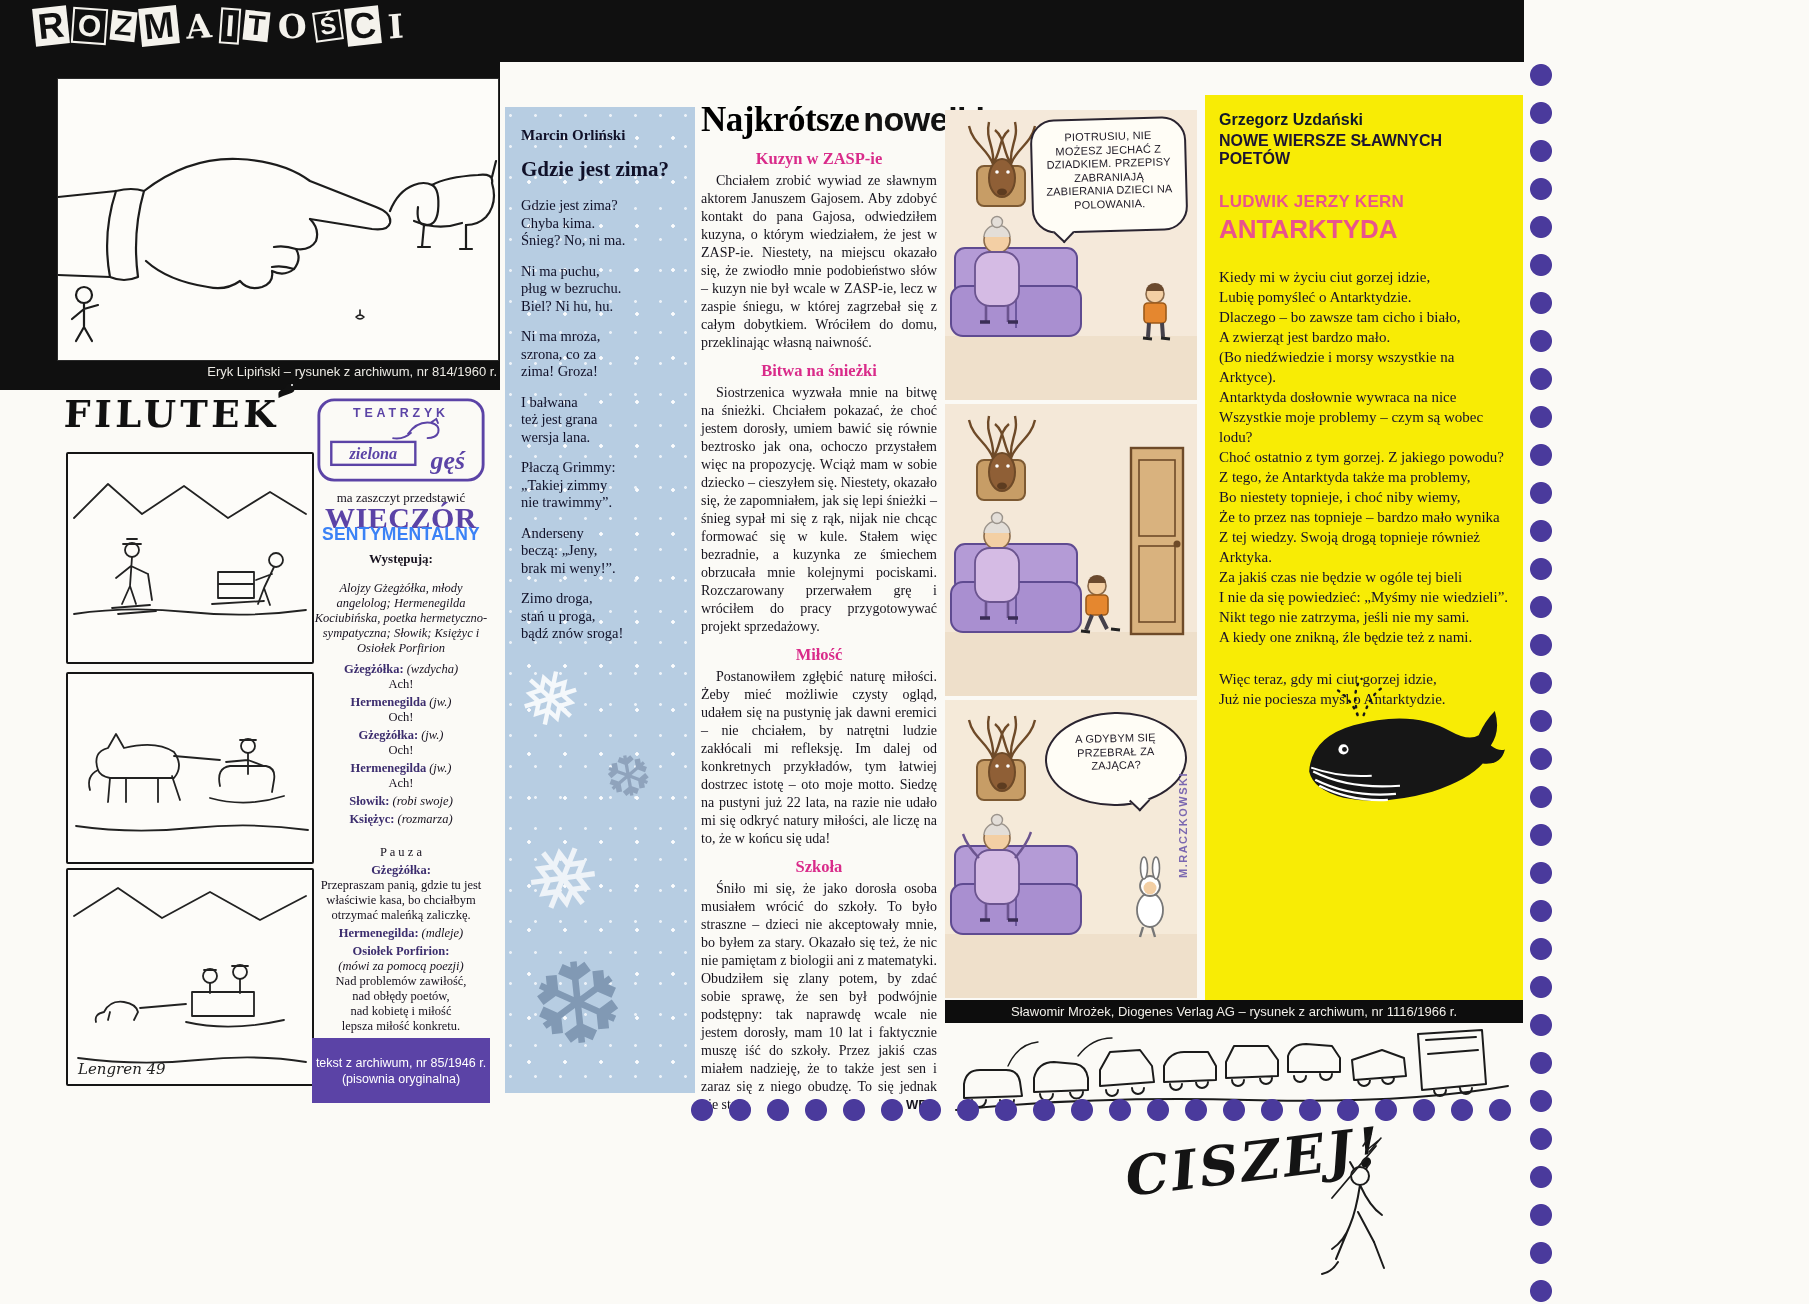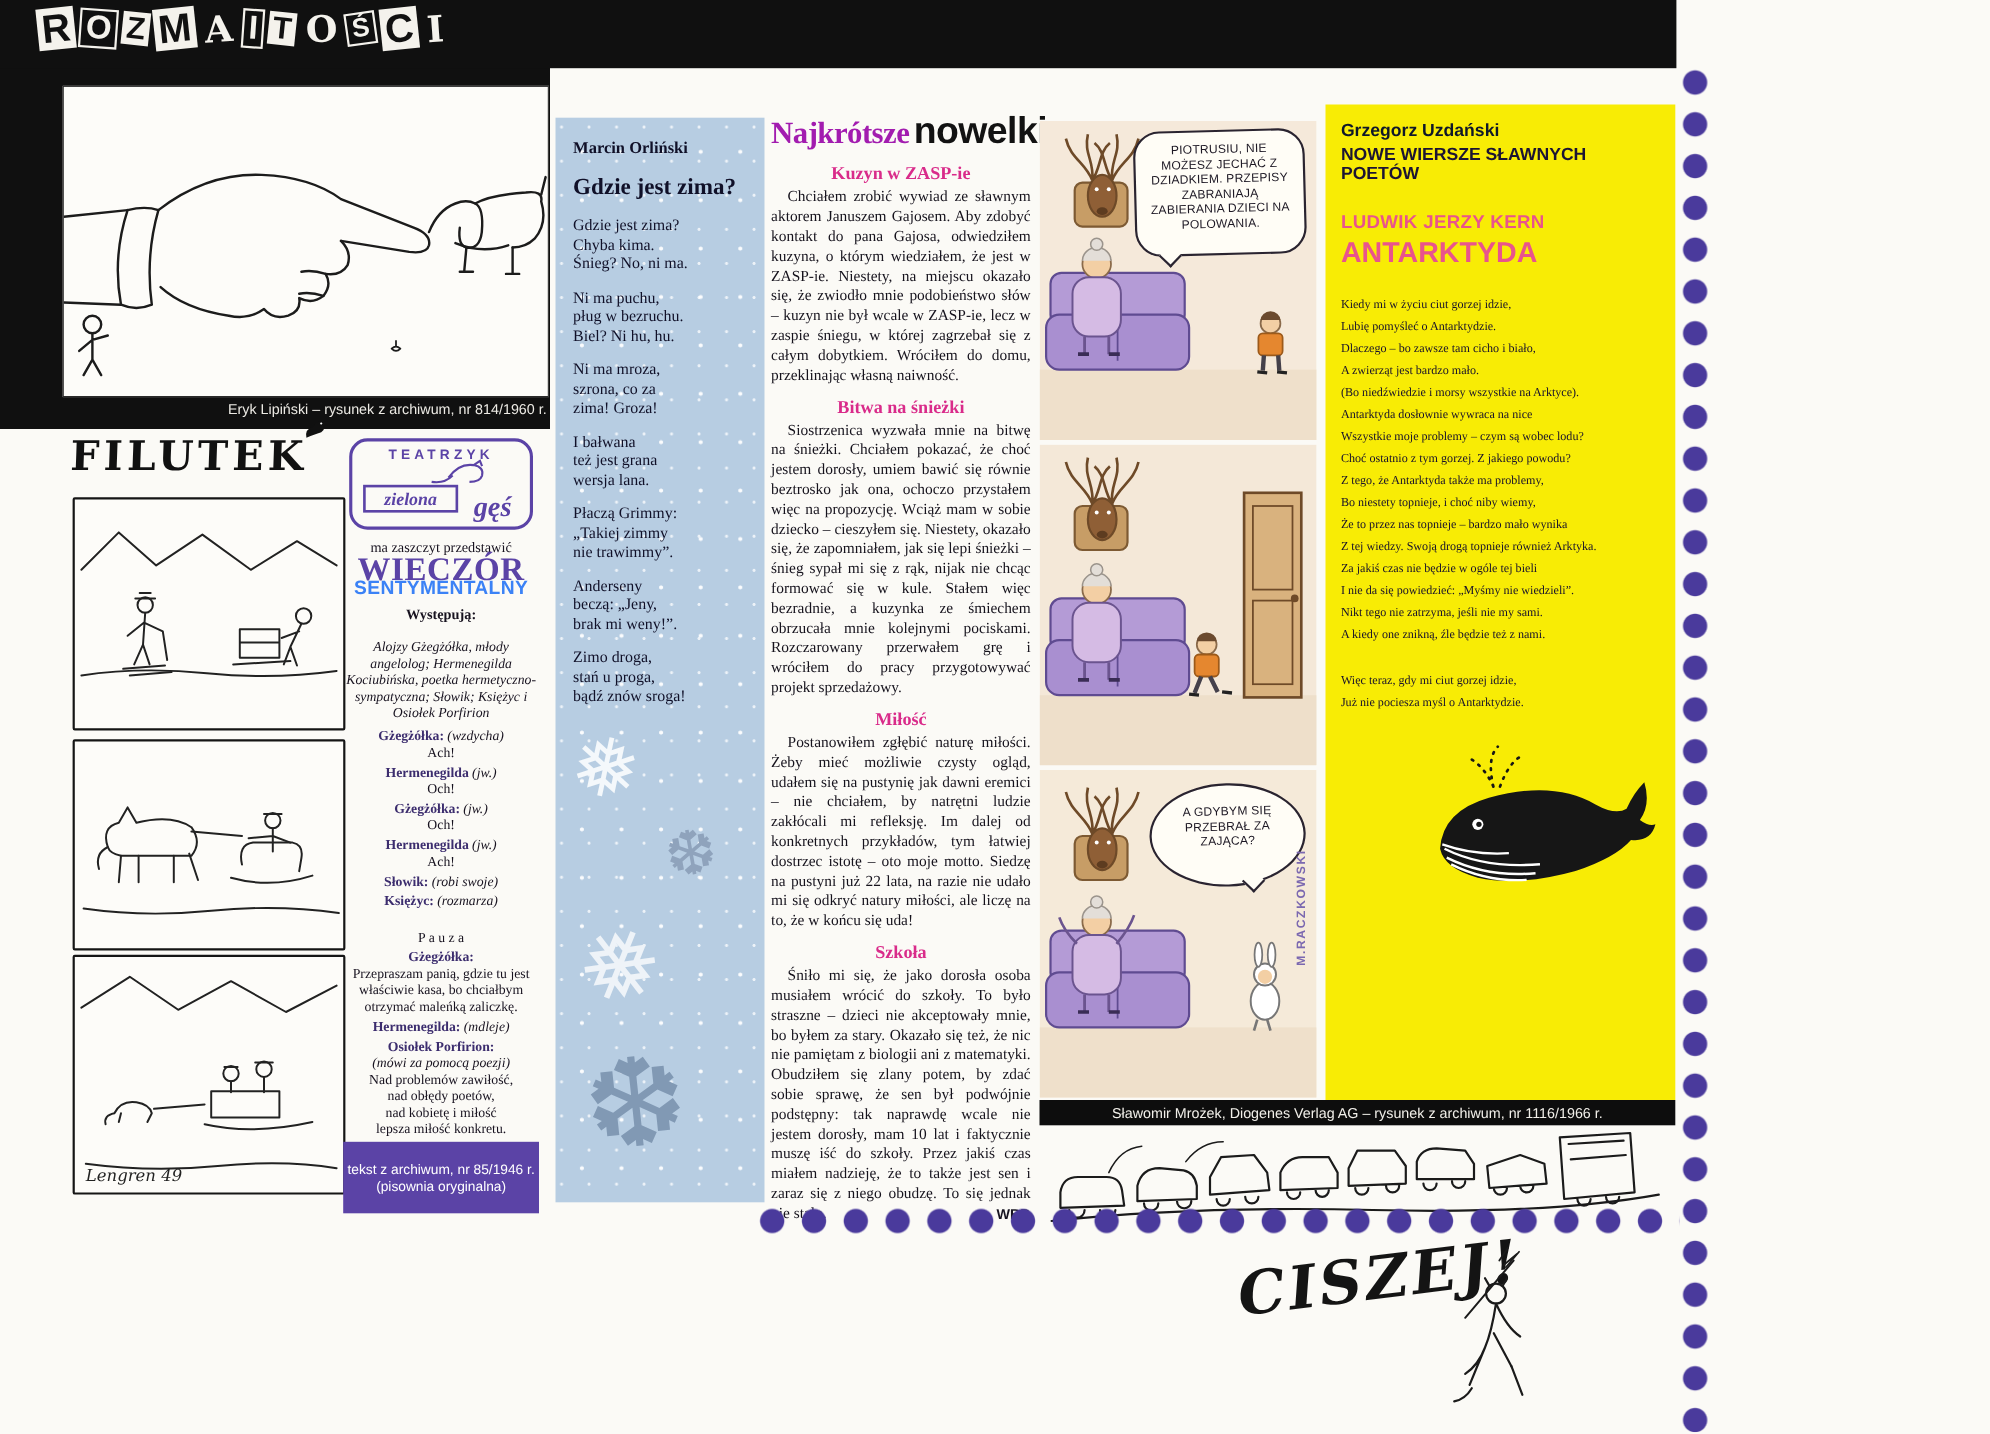--- a/index.html
+++ b/index.html
@@ -65,21 +65,21 @@
   .stanza{font-size:14.5px;line-height:17.5px;white-space:pre-line;margin-bottom:13px;}
   .flake{position:absolute;line-height:1;}
   .f1{left:14px;top:556px;font-size:74px;color:#f4f8fb;transform:rotate(12deg);}
   .f2{left:100px;top:642px;font-size:56px;color:#8fa3bc;transform:rotate(-10deg);}
   .f3{left:20px;top:730px;font-size:88px;color:#eef3f8;transform:rotate(22deg);}
   .f4{left:26px;top:842px;font-size:112px;color:#8199b4;transform:rotate(-6deg);}
 
   
   #now-col{left:701px;top:100px;width:236px;}
   #now-title{margin-bottom:8px;white-space:nowrap;}
-  #now-title-accent{font-family:"Liberation Serif",serif;font-weight:bold;font-size:28px;color:#a21caf;letter-spacing:-.5px;}
+  #now-title-accent{font-family:"Liberation Serif",serif;font-weight:bold;font-size:35px;color:#000000;letter-spacing:-.5px;}
   #now-title-main{font-family:"Liberation Sans",sans-serif;font-weight:800;font-size:34px;color:#121212;letter-spacing:-.5px;margin-left:4px;}
   .nhead{text-align:center;font-weight:bold;font-size:16.5px;color:#d92b8a;margin:9px 0 3px;}
   .nbody{font-size:14px;line-height:18px;text-align:justify;text-indent:15px;color:#15121c;}
   #now-byline{text-align:right;font-family:"Liberation Sans",sans-serif;font-weight:bold;font-size:13px;margin-top:-17px;}
 
   
   .cpanel{left:945px;width:252px;overflow:hidden;}
   #cp1{top:110px;height:290px;} #cp2{top:404px;height:292px;} #cp3{top:700px;height:298px;}
   .cpanel svg{width:100%;height:100%;display:block;}
   .bubble{position:absolute;background:#fffdf6;border:2px solid #2a2430;border-radius:24px;padding:10px 11px;
@@ -97,21 +97,21 @@
   
   #mrozek-bar{left:945px;top:1000px;width:578px;height:23px;background:#0d0d0d;color:#f1efe9;
               font-family:"Liberation Sans",sans-serif;font-size:13px;display:flex;align-items:center;justify-content:center;}
 
   
   #uz-col{left:1205px;top:95px;width:318px;height:905px;background:#f8ec05;box-sizing:border-box;padding:16px 14px;color:#1c1433;}
   #uz-author{font-family:"Liberation Sans",sans-serif;font-weight:bold;font-size:16px;color:#0f172a;}
   #uz-series{font-family:"Liberation Sans",sans-serif;font-weight:bold;font-size:16px;margin-top:3px;}
   #uz-poet{margin-top:24px;font-family:"Liberation Sans",sans-serif;font-weight:800;font-size:17px;letter-spacing:.3px;color:#e9548c;}
   #uz-ptitle{font-family:"Liberation Sans",sans-serif;font-weight:800;font-size:26px;color:#e9548c;margin-top:2px;}
-  .uz-stanza{margin-top:22px;font-size:11px;line-height:20px;white-space:pre-line;color:#16102c;}
+  .uz-stanza{margin-top:22px;font-size:15px;line-height:20px;white-space:pre-line;color:#16102c;}
   #whale{position:absolute;left:86px;top:575px;width:222px;height:178px;}
 
   
   #traffic{left:948px;top:1026px;width:575px;height:272px;}
   #traffic svg{width:100%;height:100%;display:block;}
 
   
   #dots-right{left:1527px;top:56px;width:28px;height:1246px;
     background-image:radial-gradient(circle,#4a3a9c 10.5px,transparent 11.5px);background-size:28px 38px;}
   #dots-bottom{left:683px;top:1096px;width:844px;height:28px;

